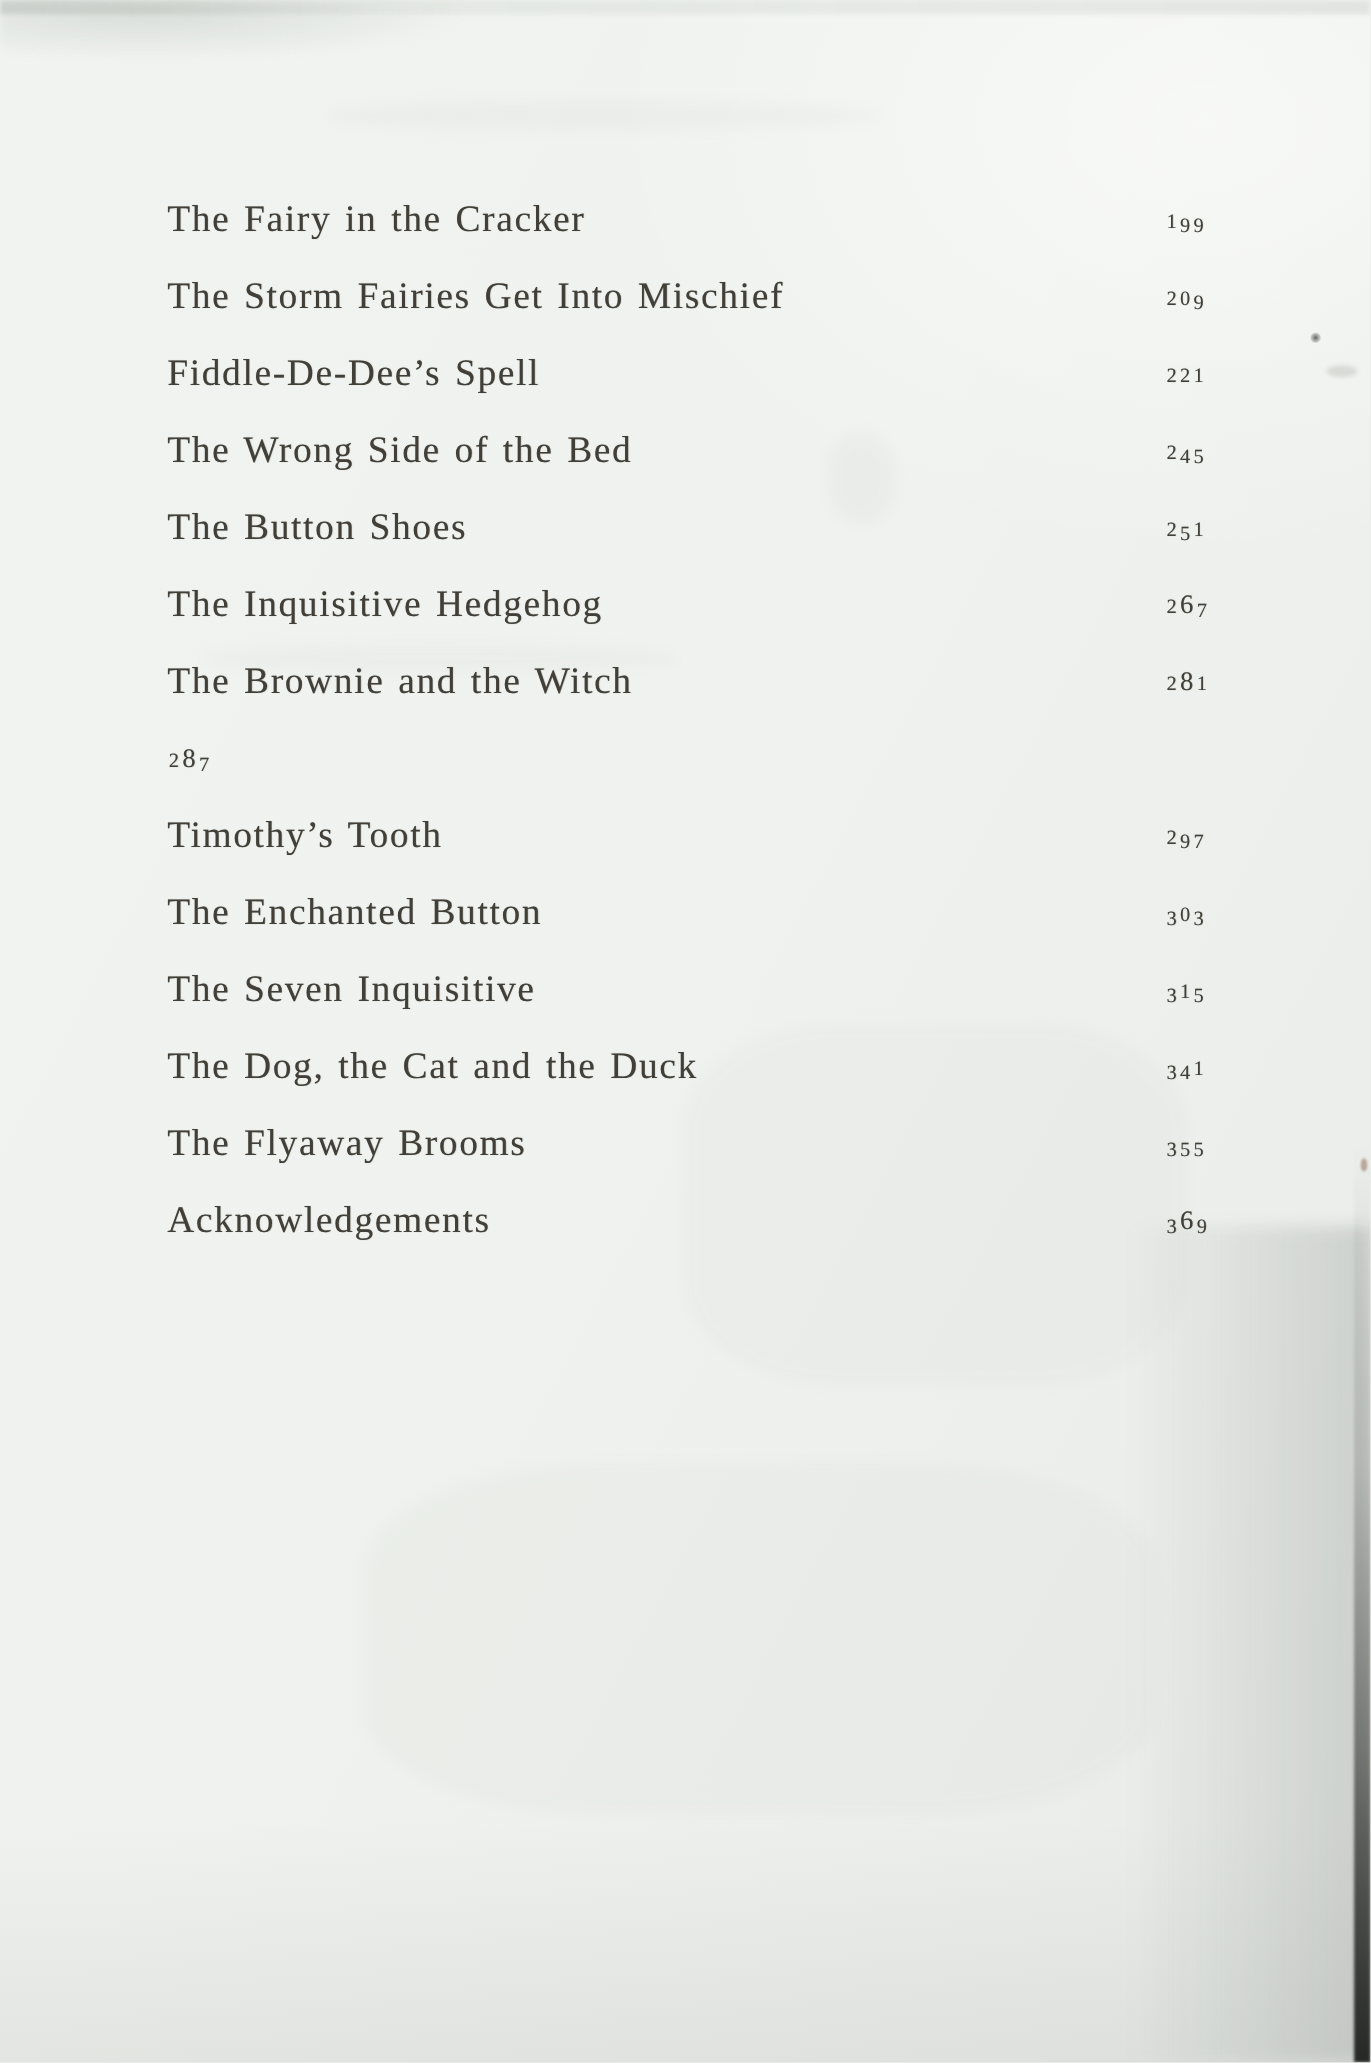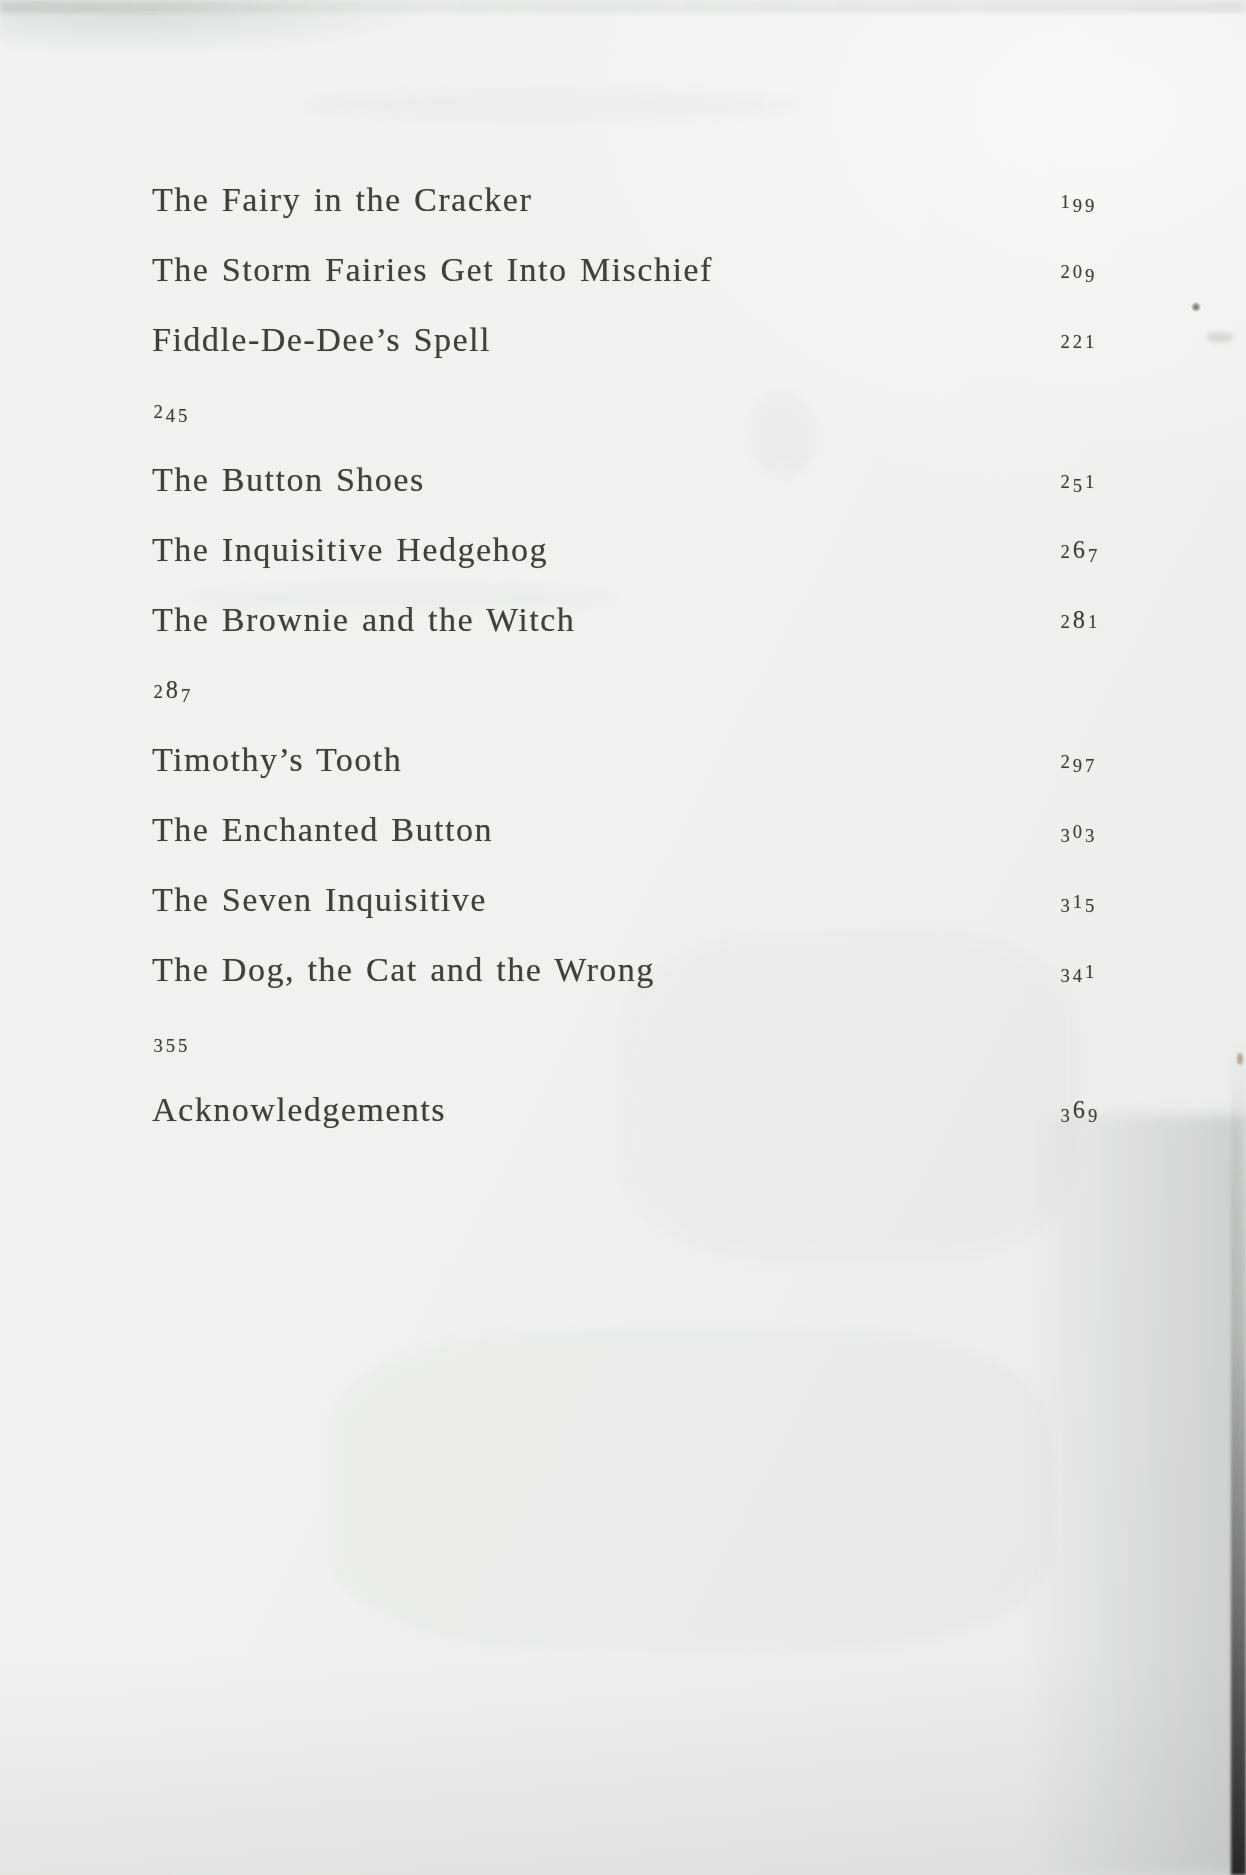--- a/index.html
+++ b/index.html
@@ -137,20 +137,21 @@
       <span class="toc-num"><span class="dig d-mid">2</span><span class="dig d-mid">0</span><span class="dig d-desc">9</span></span>
     </li>
 
     <li class="toc-row">
       <span class="toc-title">Fiddle-De-Dee’s Spell</span>
       <span class="toc-num"><span class="dig d-mid">2</span><span class="dig d-mid">2</span><span class="dig d-mid">1</span></span>
     </li>
 
 
     <li class="toc-row">
+      <span class="toc-title">The Wrong Side of the Bed</span>
       <span class="toc-num"><span class="dig d-mid">2</span><span class="dig d-desc">4</span><span class="dig d-desc">5</span></span>
     </li>
 
     <li class="toc-row">
       <span class="toc-title">The Button Shoes</span>
       <span class="toc-num"><span class="dig d-mid">2</span><span class="dig d-desc">5</span><span class="dig d-mid">1</span></span>
     </li>
 
     <li class="toc-row">
       <span class="toc-title">The Inquisitive Hedgehog</span>
@@ -176,25 +177,26 @@
       <span class="toc-num"><span class="dig d-desc">3</span><span class="dig d-mid">0</span><span class="dig d-desc">3</span></span>
     </li>
 
     <li class="toc-row">
       <span class="toc-title">The Seven Inquisitive</span>
       <span class="toc-num"><span class="dig d-desc">3</span><span class="dig d-mid">1</span><span class="dig d-desc">5</span></span>
     </li>
 
 
     <li class="toc-row">
-      <span class="toc-title">The Dog, the Cat and the Wrong</span>
+      <span class="toc-title">The Dog, the Cat and the Duck</span>
       <span class="toc-num"><span class="dig d-desc">3</span><span class="dig d-desc">4</span><span class="dig d-mid">1</span></span>
     </li>
 
     <li class="toc-row">
+      <span class="toc-title">The Flyaway Brooms</span>
       <span class="toc-num"><span class="dig d-desc">3</span><span class="dig d-desc">5</span><span class="dig d-desc">5</span></span>
     </li>
 
     <li class="toc-row">
       <span class="toc-title">Acknowledgements</span>
       <span class="toc-num"><span class="dig d-desc">3</span><span class="dig d-asc">6</span><span class="dig d-desc">9</span></span>
     </li>
   </ul>
 
 </div>

